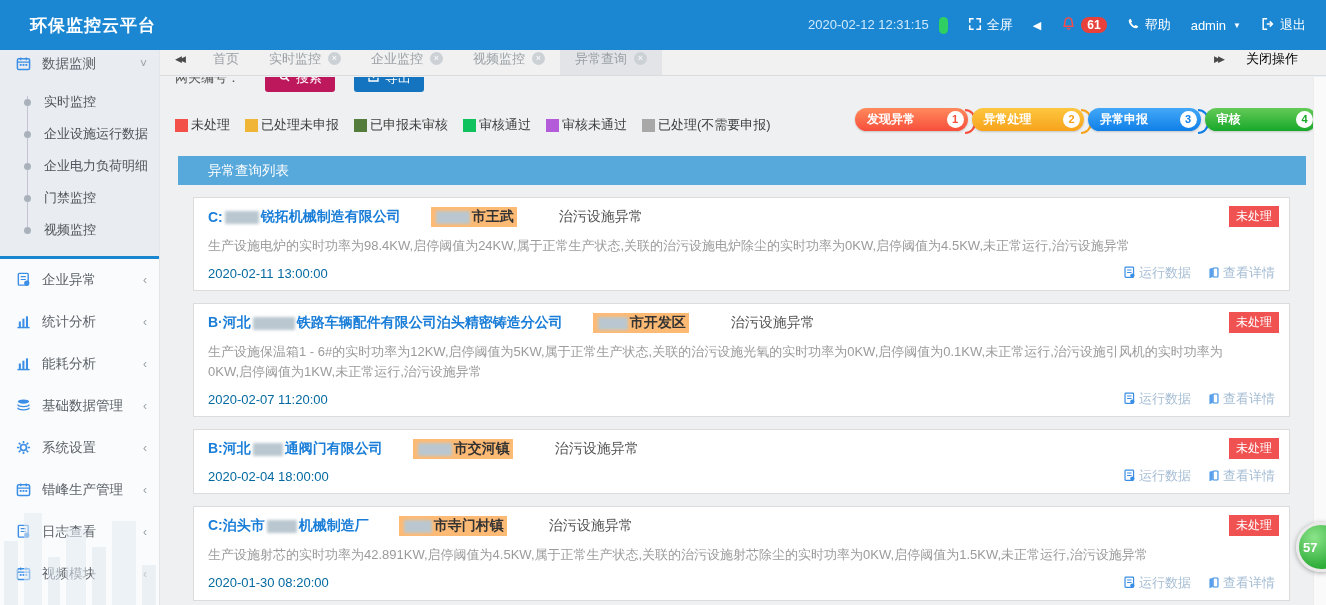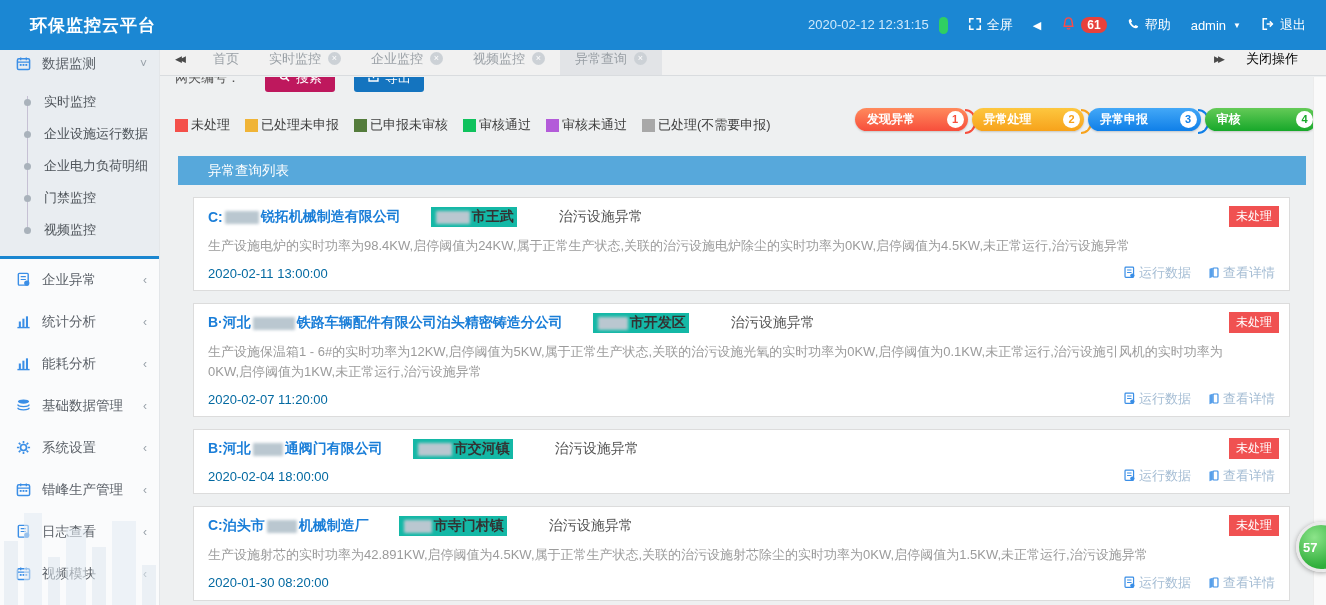--- a/index.html
+++ b/index.html
@@ -65,21 +65,21 @@
   .step { position:relative; flex:1; height:23px; border-radius:12px; display:flex; align-items:center; color:#fff; font-size:12px; font-weight:bold; padding:0 4px 0 12px; box-shadow:0 1px 2px rgba(0,0,0,.18); }
   .step-num { margin-left:auto; width:17px; height:17px; border-radius:50%; background:#fff; text-align:center; line-height:17px; font-size:11px; }
   .step::after { content:""; position:absolute; right:-8px; top:1px; width:9px; height:21px; border:2px solid var(--c); border-left:none; border-radius:0 12px 12px 0; }
 
   .panel-header { margin:22px 20px 0 18px; height:29px; background:#57a8db; color:#fff; font-size:13.5px; display:flex; align-items:center; padding-left:30px; }
 
   .list { margin:12px 36px 0 33px; }
   .card { background:#fff; border:1px solid #dcdcdc; padding:9px 14px 8px; margin-bottom:12px; position:relative; }
   .card-title { font-size:14px; display:flex; align-items:center; }
   .company { color:#1a7ed8; font-weight:bold; cursor:pointer; display:inline-flex; align-items:center; }
-  .loc { margin-left:30px; background:#14b8a6; color:#333; font-weight:bold; padding:1px 3px; display:inline-flex; align-items:center; }
+  .loc { margin-left:30px; background:#fdba74; color:#333; font-weight:bold; padding:1px 3px; display:inline-flex; align-items:center; }
   .type { margin-left:42px; color:#555; }
   .redact { display:inline-block; height:13px; border-radius:1px; background:#bac7d0; filter:blur(1.5px); margin:0 2px; }
   .badge { position:absolute; top:8px; right:10px; background:#f05151; color:#fff; font-size:12px; padding:2px 7px; }
   .desc { margin-top:9px; font-size:13px; color:#9b9b9b; line-height:1.55; padding-right:34px; }
   .card-bottom { margin-top:8px; display:flex; align-items:center; font-size:13px; }
   .date { color:#0369a1; }
   .links { margin-left:auto; display:flex; gap:16px; }
   .dlink { display:flex; align-items:flex-end; gap:3px; color:#a5bdd4; cursor:pointer; }
 
   .scrollbar { position:absolute; right:0; top:77px; bottom:0; width:13px; background:#fafafa; border-left:1px solid #ececec; z-index:12; }

